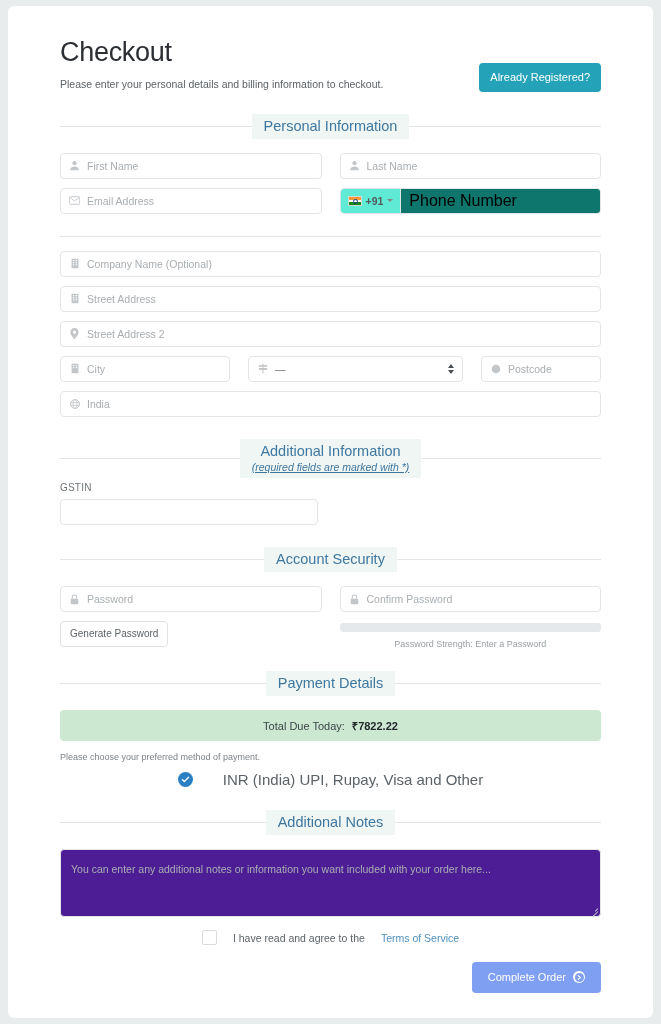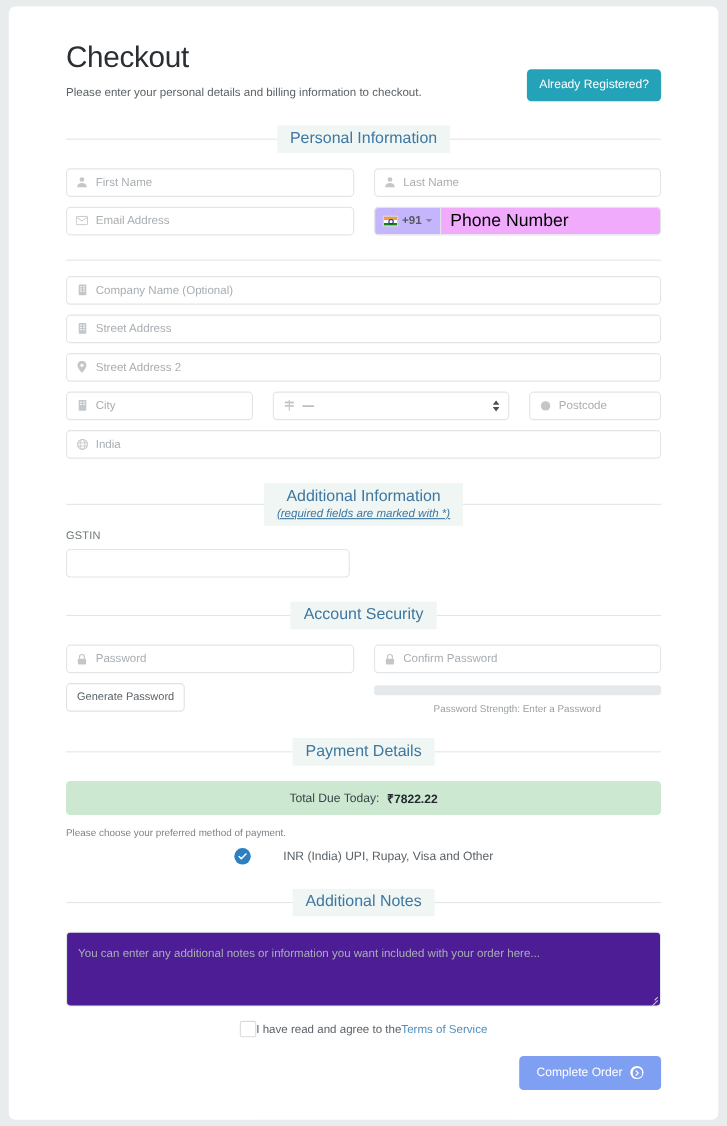--- a/index.html
+++ b/index.html
@@ -137,21 +137,21 @@
     align-items: stretch;
     height: 26px;
     border: 1px solid #e2e5e7;
     border-radius: 4px;
     overflow: hidden;
   }
   .phone-prefix {
     display: flex;
     align-items: center;
     gap: 4px;
-    background: #c4b5fd;
+    background: #5eead4;
     padding: 0 7px;
     border-right: 1px solid #e2e5e7;
   }
   .flag {
     width: 14px;
     height: 10px;
     border: 0.5px solid #d4d7d9;
     display: block;
     position: relative;
     background: linear-gradient(to bottom, #ff9933 0 33.3%, #ffffff 33.3% 66.6%, #138808 66.6% 100%);
@@ -170,21 +170,21 @@
     width: 0; height: 0;
     border-left: 3px solid transparent;
     border-right: 3px solid transparent;
     border-top: 3.5px solid #84888b;
   }
   .phone-input {
     flex: 1 1 auto;
     display: flex;
     align-items: center;
     padding: 0 8px;
-    background: #f0abfc;
+    background: #0f766e;
   }
 
   
   .select-field {
     position: relative;
     display: flex;
     align-items: center;
     height: 26px;
     border: 1px solid #e2e5e7;
     border-radius: 4px;
@@ -280,21 +280,21 @@
   .radio-on {
     width: 15px; height: 15px;
     border-radius: 50%;
     background: #2b80c4;
     display: inline-flex;
     align-items: center;
     justify-content: center;
     flex: 0 0 auto;
   }
   .radio-on svg { display:block; }
-  .pay-option-label { font-size: 11px; color: #5c6368; margin-left: 22px; }
+  .pay-option-label { font-size: 15px; color: #5c6368; margin-left: 22px; }
 
   
   .notes-area {
     position: relative;
     width: 100%;
     height: 68px;
     border: 1px solid #e2e5e7;
     border-radius: 4px;
     background: #4c1d95;
     padding: 9px 10px;
@@ -313,21 +313,21 @@
     transform: rotate(-45deg);
     transform-origin: right center;
   }
   .resize-grip span:nth-child(1) { bottom: 2px; width: 7px; }
   .resize-grip span:nth-child(2) { bottom: 5px; width: 4px; }
 
   .terms-row {
     display: flex;
     align-items: center;
     justify-content: center;
-    gap: 0;
+    gap: 16px;
     margin-top: 13px;
   }
   .checkbox {
     width: 15px; height: 15px;
     border: 1px solid #d9dcde;
     border-radius: 2px;
     background: #fff;
     flex: 0 0 auto;
     cursor: pointer;
   }

